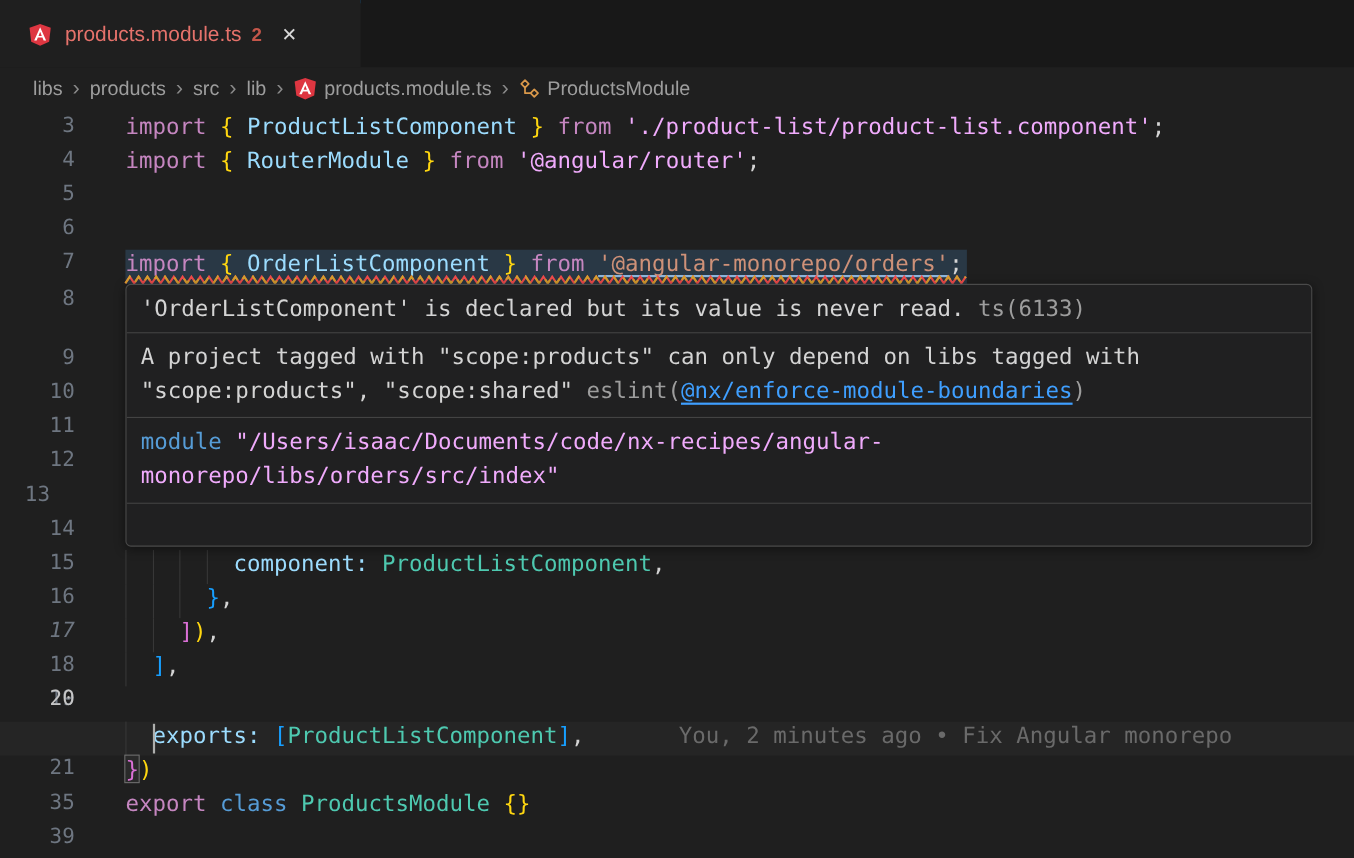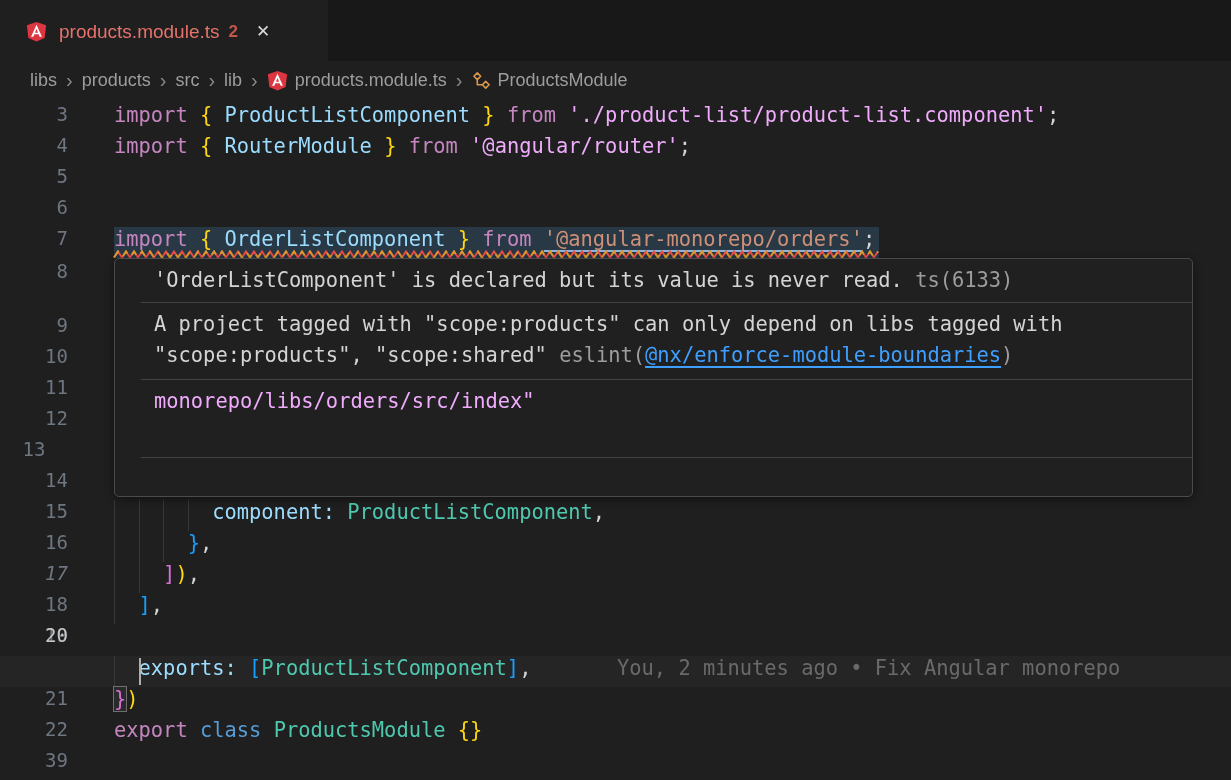--- a/index.html
+++ b/index.html
@@ -32,21 +32,21 @@
   .tk-b1{color:#FFD710;} .tk-b2{color:#DA70D6;} .tk-b3{color:#179FFF;}
   .tk-gray{color:#9d9d9d;} .tk-emoji{color:#f2bb3a;}
   .tk-link{color:var(--link);text-decoration:underline;text-underline-offset:4px;cursor:pointer;}
   .tk-match{color:#DA70D6;outline:1px solid #6f6f6f;background:rgba(110,110,110,0.15);}
   .tk-blame{position:absolute;left:503px;top:0;color:#6a6a6a;}
 
   
   .hover{position:absolute;left:114px;top:258px;width:1079px;height:239px;z-index:40;
          background:#202021;border:1px solid #4a4a4a;border-radius:5px;overflow:hidden;
          box-shadow:0 2px 10px rgba(0,0,0,0.45);display:flex;flex-direction:column;
-         font:20.4px "DejaVu Sans Mono",monospace;color:#d6d6d6;padding-left:26px;}
+         font:20.4px "DejaVu Sans Mono",monospace;color:#d6d6d6;}
   .hv-sec{padding:6px 13px;border-bottom:1px solid #434343;}
   .hv-s0{height:44px;display:flex;align-items:center;padding-top:0;padding-bottom:0;}
   .hv-s1{height:77px;} .hv-s2{height:78px;}
   .hv-line{line-height:31px;white-space:pre;}
   .hv-actions{flex:1;display:flex;align-items:center;gap:28px;padding:0 13px;background:#232324;
               font:18px "Liberation Sans","DejaVu Sans",sans-serif;}
   .hv-action{color:var(--link);cursor:pointer;}
 
   
   .tabbar{position:absolute;top:0;left:0;width:1231px;height:61px;background:#181818;z-index:30;}
@@ -103,36 +103,37 @@
       <div class="gut" style="top: 562px; font-style: italic;">17</div>
       <div class="row" style="top: 562px;"><i class="guide" style="left: 0px;"></i><i class="guide" style="left: 24.56px;"></i><span class="code" style="padding-left: 49.12px;"><span class="tk-b2">]</span><span class="tk-b1">)</span><span class="tk-fg">,</span></span></div>
       <div class="gut" style="top: 593px;">18</div>
       <div class="row" style="top: 593px;"><i class="guide" style="left: 0px;"></i><span class="code" style="padding-left: 24.56px;"><span class="tk-b3">]</span><span class="tk-fg">,</span></span></div>
       <div class="gut" style="top: 624px;">19</div>
       <div class="cur-line" style="top: 656px;"></div>
       <div class="gut cur" style="top: 624px;">20</div>
       <div class="row" style="top: 656px;"><i class="guide" style="left: 0px;"></i><span class="code" style="padding-left: 24.56px;"><span class="tk-var">exports:</span><span class="tk-fg"> </span><span class="tk-b3">[</span><span class="tk-type">ProductListComponent</span><span class="tk-b3">]</span><span class="tk-fg">,</span><span class="tk-blame">You, 2 minutes ago • Fix Angular monorepo</span></span></div>
       <div class="gut" style="top: 687px;">21</div>
       <div class="row" style="top: 687px;"><span class="code" style="padding-left: 0px;"><span class="tk-match">}</span><span class="tk-b1">)</span></span></div>
-      <div class="gut" style="top: 718px;">22</div>
+      <div class="gut" style="top: 718px;">35</div>
       <div class="row" style="top: 718px;"><span class="code" style="padding-left: 0px;"><span class="tk-kw">export</span><span class="tk-fg"> </span><span class="tk-kw2">class</span><span class="tk-fg"> </span><span class="tk-type">ProductsModule</span><span class="tk-fg"> </span><span class="tk-b1">{}</span></span></div>
       <div class="gut" style="top: 749px;">39</div>
       <div class="row" style="top: 749px;"><span class="code" style="padding-left: 0px;"></span></div>
       <div class="cursor" style="left: 138.56px; top: 658px;"></div>
     </div>
 
   <div class="hover">
       <div class="hv-sec hv-s0">
         <div class="hv-line"><span class="tk-fg">'OrderListComponent' is declared but its value is never read.</span><span class="tk-gray"> ts(6133)</span></div>
       </div>
       <div class="hv-sec hv-s1">
         <div class="hv-line"><span class="tk-fg">A project tagged with "scope:products" can only depend on libs tagged with</span></div>
         <div class="hv-line"><span class="tk-fg">"scope:products", "scope:shared" </span><span class="tk-gray">eslint(</span><span class="tk-link">@nx/enforce-module-boundaries</span><span class="tk-gray">)</span></div>
       </div>
       <div class="hv-sec hv-s2">
+        <div class="hv-line"><span class="tk-kw2">module</span><span class="tk-fg"> </span><span class="tk-str">"/Users/isaac/Documents/code/nx-recipes/angular-</span></div>
         <div class="hv-line"><span class="tk-str">monorepo/libs/orders/src/index"</span></div>
       </div>
     </div>
 
   <div class="tabbar">
     <div class="tab-accent"></div>
     <div class="tab">
       <span class="icon">
           <svg viewBox="0 0 24 24" width="21" height="21">
             <polygon points="12,1 23,4.8 21.3,19.3 12,23.5 2.7,19.3 1,4.8" fill="var(--angular_red)"></polygon>

